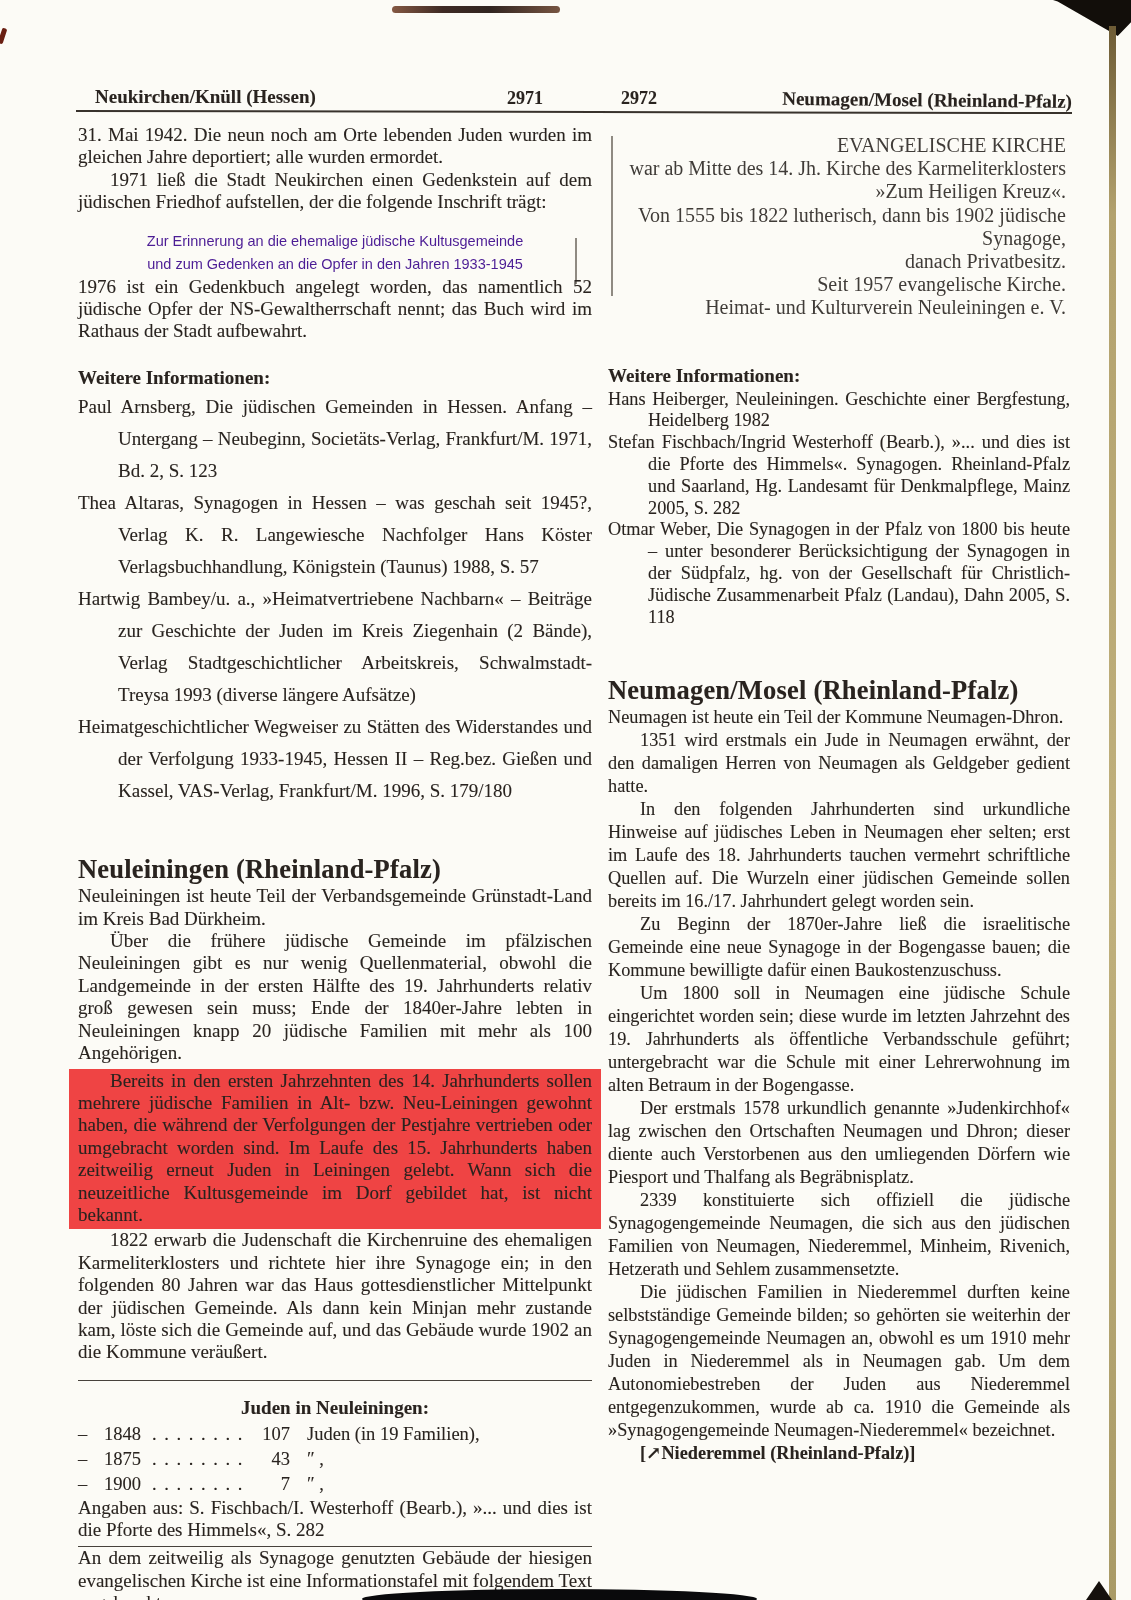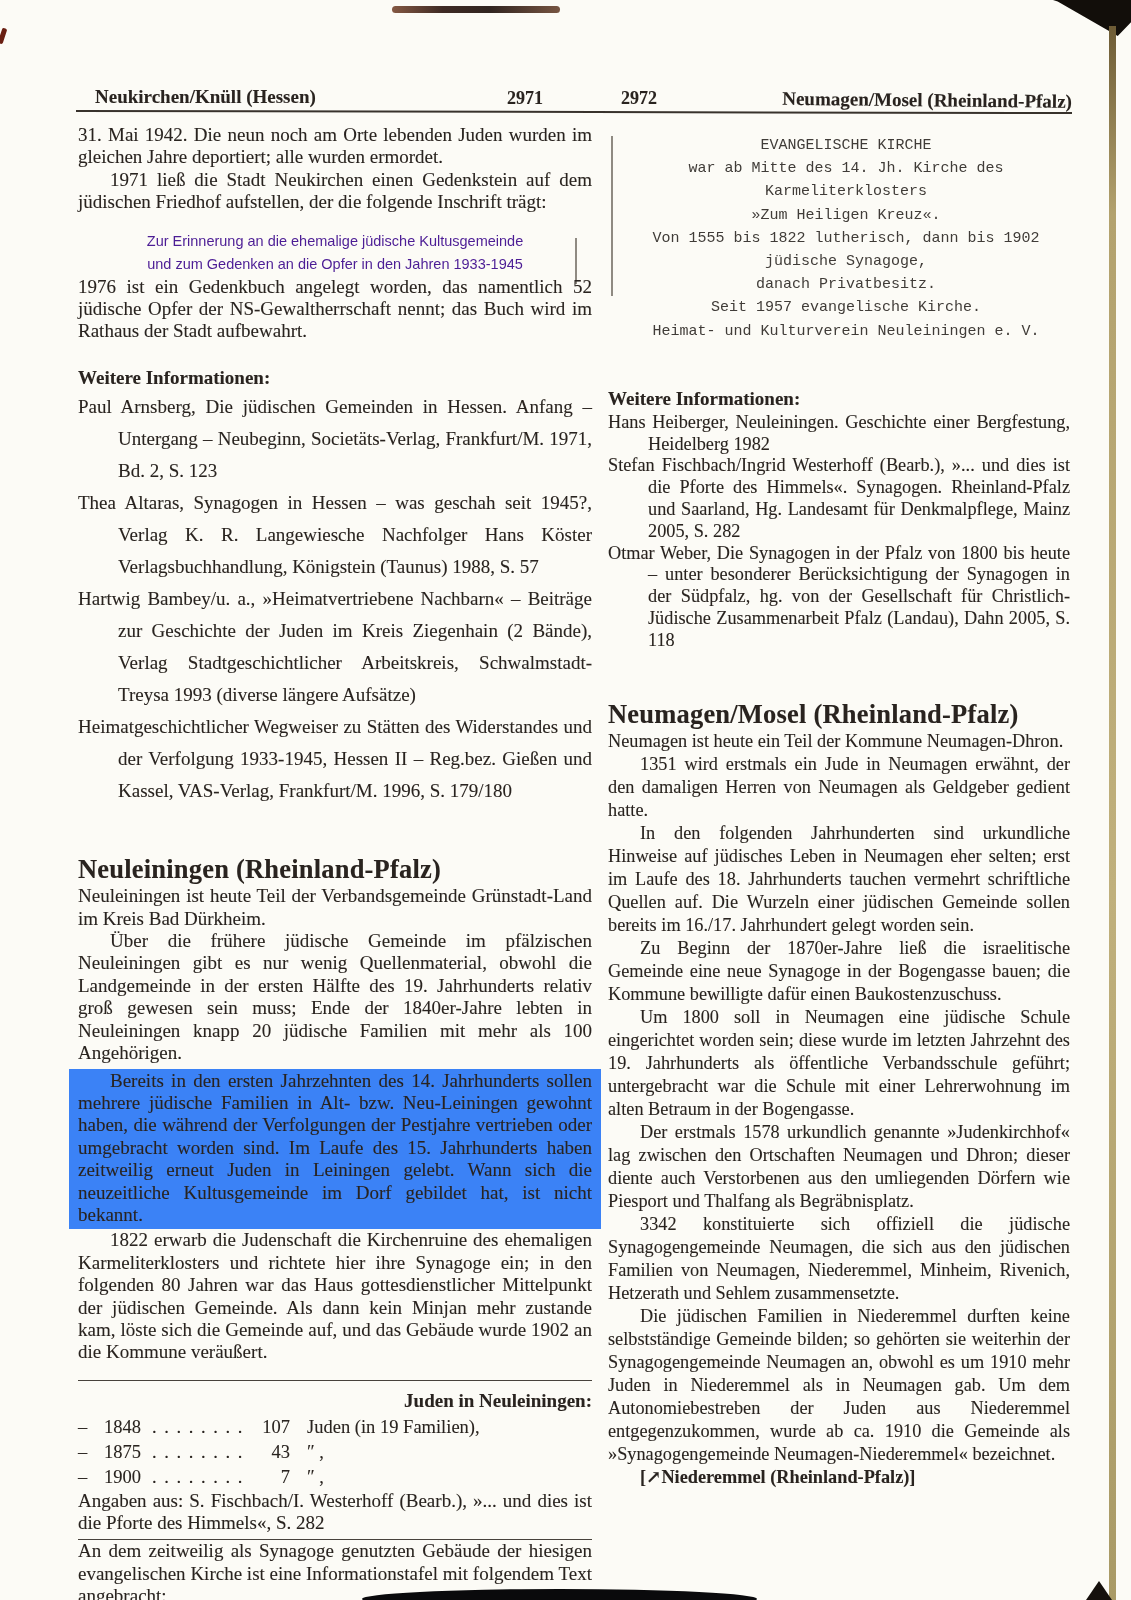--- a/index.html
+++ b/index.html
@@ -20,35 +20,35 @@
   .header-rule{position:absolute; left:76px; top:111px; width:996px; height:2px; background:#38322c; transform:rotate(0.12deg);}
   
   .col{position:absolute; text-align:justify;}
   .col-left{left:78px; top:124px; width:514px; font-size:19px; line-height:22.4px;}
   .col-right{left:608px; top:130px; width:462px; font-size:18.3px; line-height:23px;}
   p.body{margin:0;}
   .ind{text-indent:32px;}
   .quote{margin:16px auto 0; width:430px; text-align:center;
     font-family:"Liberation Sans","DejaVu Sans",sans-serif; font-size:14.5px; line-height:23px;
     color:#4c1d95; -webkit-text-stroke:0;}
-  .plaque{margin:4px 4px 0 18px; text-align:center;
-    font-family:Liberation Mono, monospace; font-size:15px; line-height:23.2px;
+  .plaque{margin:4px 4px 0 18px; text-align:right;
+    font-family:Liberation Serif, serif; font-size:20px; line-height:23.2px;
     color:#403c38; -webkit-text-stroke:0;}
   .subhead{font-size:19px; font-weight:bold; margin:24px 0 2px; text-align:left;}
   .subhead-r{font-size:19px; font-weight:bold; margin:44px 0 2px; text-align:left;}
   .bib p{margin:0; padding-left:40px; text-indent:-40px;}
   .col-right .bib{line-height:21.8px;}
   .col-left .bib{line-height:32px;}
   .section{font-size:26.5px; font-weight:bold; margin:46px 0 0; text-align:left; letter-spacing:.2px; line-height:32px;}
   .mt14{margin-top:14px;} .mt18{margin-top:18px;} .mt26{margin-top:26px;} .mt30{margin-top:30px;}
-  .highlight{background:#3b82f6; margin:4px -9px 0; padding:1px 9px 3px;}
+  .highlight{background:#ef4444; margin:4px -9px 0; padding:1px 9px 3px;}
   .tline{height:1.6px; background:#47423c;}
   .tline-top{margin-top:16px; margin-bottom:7px;}
   .tline-bot{margin-top:4px;}
-  .table-title{font-size:19px; font-weight:bold; text-align:right; margin:9px 0 2px;}
+  .table-title{font-size:19px; font-weight:bold; text-align:center; margin:16px 0 2px;}
   .trow{display:flex; align-items:baseline; line-height:25px; font-size:18.5px;}
   .trow .dash{width:26px; flex:none;}
   .trow .year{width:48px; flex:none;}
   .trow .dots{width:98px; flex:none; overflow:hidden; white-space:nowrap; letter-spacing:1.5px;}
   .trow .val{width:40px; flex:none; text-align:right;}
   .trow .note{margin-left:17px; white-space:nowrap;}
   .source{margin-top:3px;}
   .crossref{font-weight:bold; text-align:left; margin-top:2px;}
   
   .top-smudge{position:absolute; left:392px; top:6px; width:168px; height:7px; border-radius:4px;
@@ -166,20 +166,20 @@
     </div>
 
     <h2 class="section">Neumagen/Mosel (Rheinland-Pfalz)</h2>
 
     <p class="body mt30">Neumagen ist heute ein Teil der Kommune Neumagen-Dhron.</p>
     <p class="body ind">1351 wird erstmals ein Jude in Neumagen erwähnt, der den damaligen Herren von Neumagen als Geldgeber gedient hatte.</p>
     <p class="body ind">In den folgenden Jahrhunderten sind urkundliche Hinweise auf jüdisches Leben in Neumagen eher selten; erst im Laufe des 18. Jahrhunderts tauchen vermehrt schriftliche Quellen auf. Die Wurzeln einer jüdischen Gemeinde sollen bereits im 16./17. Jahrhundert gelegt worden sein.</p>
     <p class="body ind">Zu Beginn der 1870er-Jahre ließ die israelitische Gemeinde eine neue Synagoge in der Bogengasse bauen; die Kommune bewilligte dafür einen Baukostenzuschuss.</p>
     <p class="body ind">Um 1800 soll in Neumagen eine jüdische Schule eingerichtet worden sein; diese wurde im letzten Jahrzehnt des 19. Jahrhunderts als öffentliche Verbandsschule geführt; untergebracht war die Schule mit einer Lehrerwohnung im alten Betraum in der Bogengasse.</p>
     <p class="body ind">Der erstmals 1578 urkundlich genannte »Judenkirchhof« lag zwischen den Ortschaften Neumagen und Dhron; dieser diente auch Verstorbenen aus den umliegenden Dörfern wie Piesport und Thalfang als Begräbnisplatz.</p>
-    <p class="body ind">3342 konstituierte sich offiziell die jüdische Synagogengemeinde Neumagen, die sich aus den jüdischen Familien von Neumagen, Niederemmel, Minheim, Rivenich, Hetzerath und Sehlem zusammensetzte.</p>
+    <p class="body ind">2339 konstituierte sich offiziell die jüdische Synagogengemeinde Neumagen, die sich aus den jüdischen Familien von Neumagen, Niederemmel, Minheim, Rivenich, Hetzerath und Sehlem zusammensetzte.</p>
     <p class="body ind">Die jüdischen Familien in Niederemmel durften keine selbstständige Gemeinde bilden; so gehörten sie weiterhin der Synagogengemeinde Neumagen an, obwohl es um 1910 mehr Juden in Niederemmel als in Neumagen gab. Um dem Autonomiebestreben der Juden aus Niederemmel entgegenzukommen, wurde ab ca. 1910 die Gemeinde als »Synagogengemeinde Neumagen-Niederemmel« bezeichnet.</p>
     <p class="body ind crossref">[↗Niederemmel (Rheinland-Pfalz)]</p>
   </div>
 
   <div class="bottom-shadow"></div>
   <div class="bottom-corner"></div>
 </div>
 
 </body></html>

